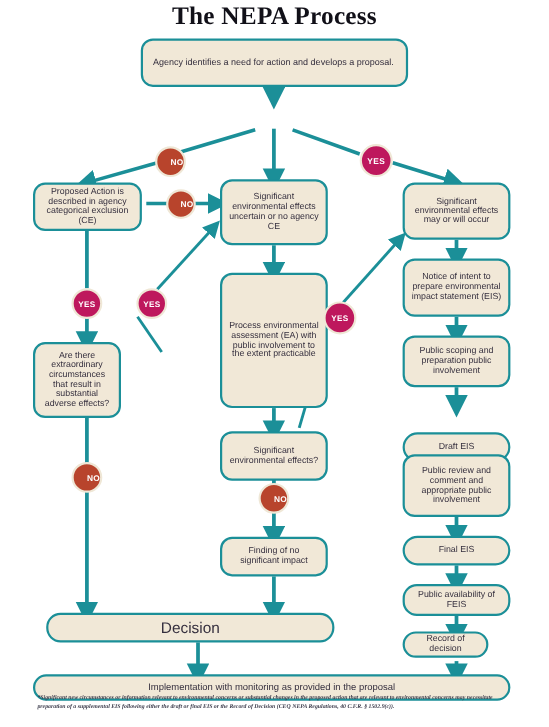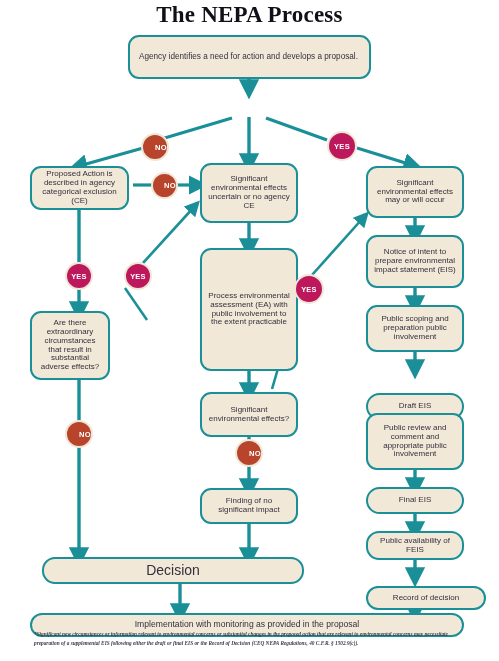--- a/index.html
+++ b/index.html
@@ -165,21 +165,21 @@
   </div>
 
   <div class="node" style="left:366px;top:531px;width:98px;height:29px;border-radius:13px;font-size:8px;">
     <span>Public availability of FEIS</span>
   </div>
 
   <div class="node" style="left:42px;top:557px;width:262px;height:27px;border-radius:13px;font-size:14px;justify-content:flex-end;">
     <span>Decision</span>
   </div>
 
-  <div class="node" style="left:366px;top:586px;width:120px;height:24px;border-radius:12px;font-size:8px;">
+  <div class="node" style="left:366px;top:574px;width:78px;height:24px;border-radius:12px;font-size:8px;">
     <span>Record of decision</span>
   </div>
 
   <div class="node" style="left:30px;top:613px;width:434px;height:24px;border-radius:12px;font-size:8.6px;">
     <span>Implementation with monitoring as provided in the proposal</span>
   </div>
 
   <div class="badge no" style="left:141px;top:133px;width:28px;height:28px;font-size:7.6px;">
     <span>NO</span>
   </div>

